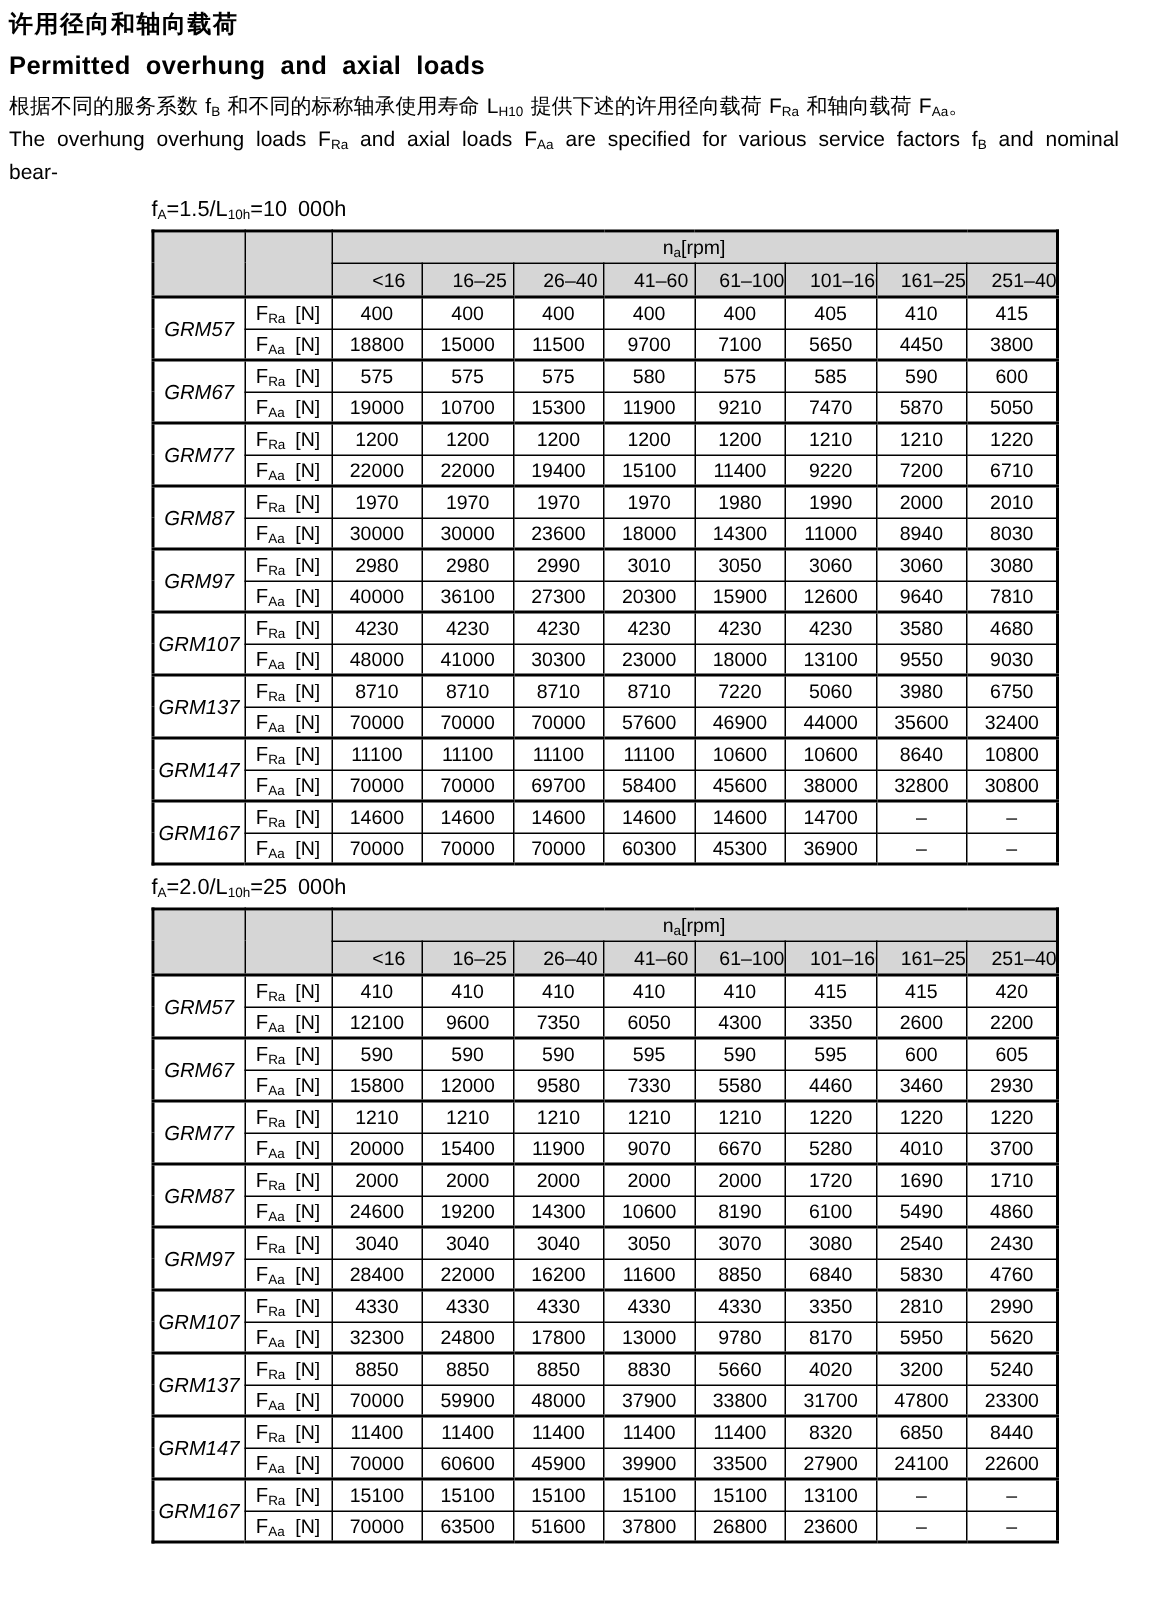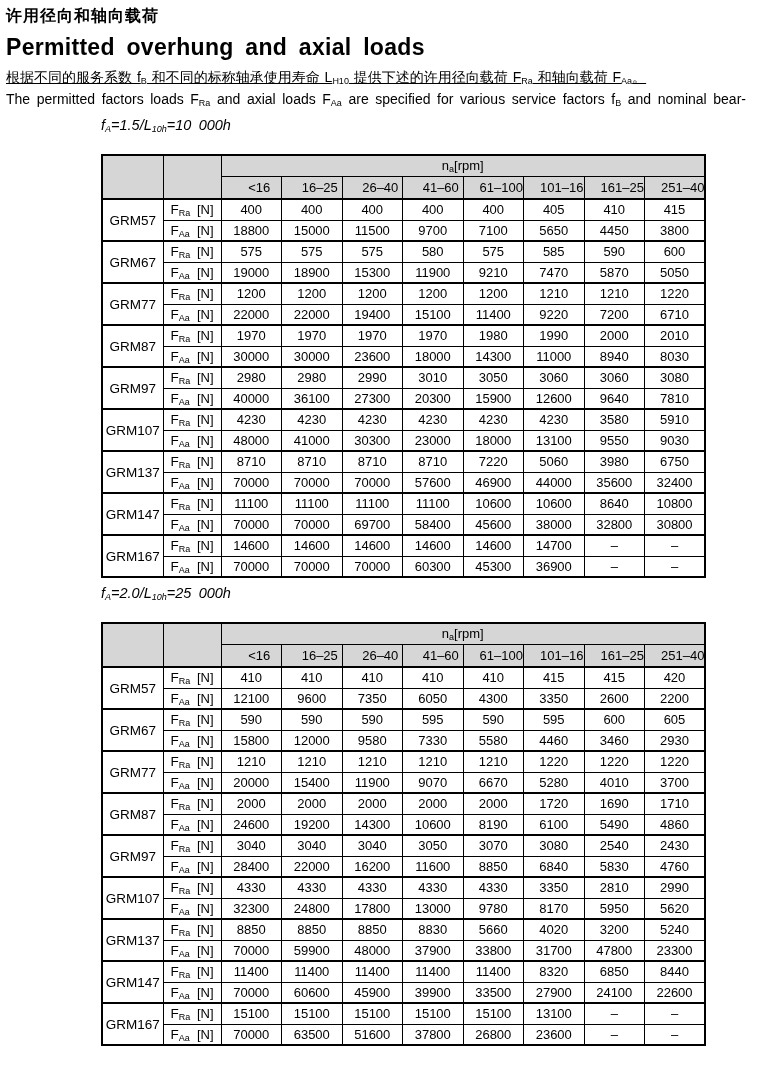--- a/index.html
+++ b/index.html
@@ -20,50 +20,49 @@
     padding: 4px 6px 0 6px;
     overflow: hidden;
   }
   .title-zh {
     font-size: 16px;
     font-weight: bold;
     margin: 2px 0 7px 0;
     letter-spacing: 1px;
   }
   .title-en {
-    font-size: 23px;
+    font-size: 17px;
     font-weight: bold;
     word-spacing: 5px;
     letter-spacing: 0.3px;
     margin: 0 0 5px 0;
   }
   .intro {
     font-size: 14px;
     line-height: 22px;
     margin: 0;
   }
-  .intro-zh { word-spacing: 1px; text-decoration: underline; }
+  .intro-zh { word-spacing: 1px; }
   .intro-en-l1 {
     text-align: justify;
     text-align-last: justify;
     word-spacing: 2px;
   }
   .intro-en-l2 { word-spacing: 2px; }
   sub {
     font-size: 9px;
     line-height: 0;
     vertical-align: baseline;
     position: relative;
     top: 2px;
   }
   .caption {
     font-size: 14.5px;
-    margin: 7px 0 16px 95px;
+    margin: 7px 0 0 95px;
     height: 21px;
-    font-style: italic;
   }
   table.load-table {
     border-collapse: collapse;
     table-layout: fixed;
     width: 605px;
     margin-left: 95px;
     border: 2px solid var(--border);
   }
   col.col-model { width: 61px; }
   col.col-label { width: 58px; }
@@ -75,42 +74,42 @@
     font-weight: normal;
     text-align: center;
     vertical-align: middle;
     height: 21px;
     overflow: hidden;
     white-space: nowrap;
   }
   table.load-table thead th { background: var(--header-bg); }
   table.load-table thead tr.hdr-top th { height: 21px; }
   table.load-table thead tr.hdr-ranges th { height: 23px; padding-left: 16px; }
-  table.load-table td.model { font-size: 13.5px; }
+  table.load-table td.model { font-size: 13.5px; font-style: italic; }
   table.load-table td.label { text-align: center; }
   .label-wrap {
     display: flex;
     justify-content: space-between;
     align-items: center;
     padding: 0 7px 0 7px;
   }
   .fsym { font-size: 13.5px; }
   .unit { font-size: 13px; }
   tr.group-start td { border-top: 2px solid var(--border); }
   tr.group-second td { border-top: 1px solid var(--inner-rule); }
   table.load-table tbody tr:last-child td { border-bottom: 2px solid var(--border); }
 </style>
 </head>
 <body>
 
 <div class="page">
   <h1 class="title-zh">许用径向和轴向载荷</h1>
   <h2 class="title-en">Permitted overhung and axial loads</h2>
   <p class="intro intro-zh"><span>根据不同的服务系数 f</span><sub>B</sub><span> 和不同的标称轴承使用寿命 L</span><sub>H10</sub><span> 提供下述的许用径向载荷 F</span><sub>Ra</sub><span> 和轴向载荷 F</span><sub>Aa</sub><span>。</span></p>
-  <p class="intro intro-en-l1"><span>The permitted factors loads F</span><sub>Ra</sub><span> and axial loads F</span><sub>Aa</sub><span> are specified for various service factors f</span><sub>B</sub><span> and nominal bear-</span></p>
+  <p class="intro intro-en-l1"><span>The overhung overhung loads F</span><sub>Ra</sub><span> and axial loads F</span><sub>Aa</sub><span> are specified for various service factors f</span><sub>B</sub><span> and nominal bear-</span></p>
 
   <div class="caption"><span>f</span><sub>A</sub><span>=1.5/L</span><sub>10h</sub><span>=10 000h</span></div>
   <table class="load-table">
       <colgroup>
         <col class="col-model">
         <col class="col-label">
         <col class="col-data">
         <col class="col-data">
         <col class="col-data">
         <col class="col-data">
@@ -188,21 +187,21 @@
           <td class="val">600</td>
         </tr>
         <tr class="group-second">
           <td class="label">
             <div class="label-wrap">
               <span class="fsym"><span>F</span><sub>Aa</sub></span>
               <span class="unit">[N]</span>
             </div>
           </td>
           <td class="val">19000</td>
-          <td class="val">18900</td>
+          <td class="val">10700</td>
           <td class="val">15300</td>
           <td class="val">11900</td>
           <td class="val">9210</td>
           <td class="val">7470</td>
           <td class="val">5870</td>
           <td class="val">5050</td>
         </tr>
         <tr class="group-start">
           <td class="model" rowspan="2">GRM77</td>
           <td class="label">
@@ -310,21 +309,21 @@
               <span class="unit">[N]</span>
             </div>
           </td>
           <td class="val">4230</td>
           <td class="val">4230</td>
           <td class="val">4230</td>
           <td class="val">4230</td>
           <td class="val">4230</td>
           <td class="val">4230</td>
           <td class="val">3580</td>
-          <td class="val">5910</td>
+          <td class="val">4680</td>
         </tr>
         <tr class="group-second">
           <td class="label">
             <div class="label-wrap">
               <span class="fsym"><span>F</span><sub>Aa</sub></span>
               <span class="unit">[N]</span>
             </div>
           </td>
           <td class="val">48000</td>
           <td class="val">41000</td>

